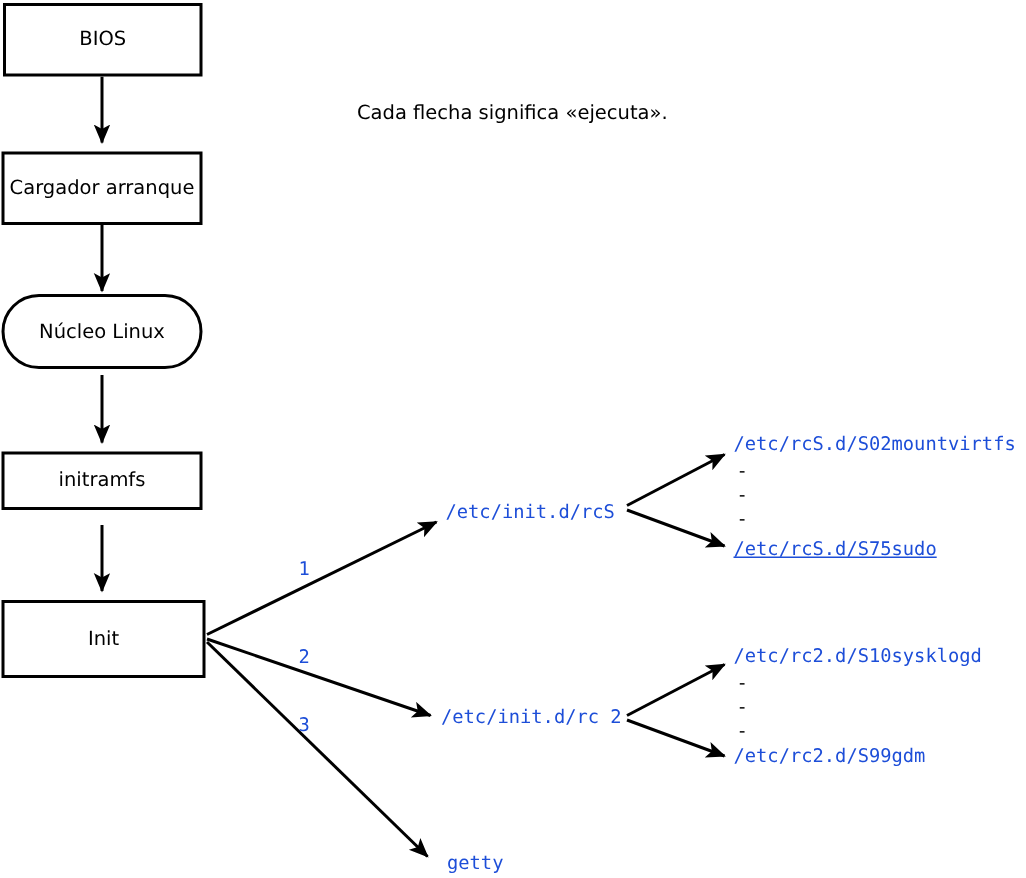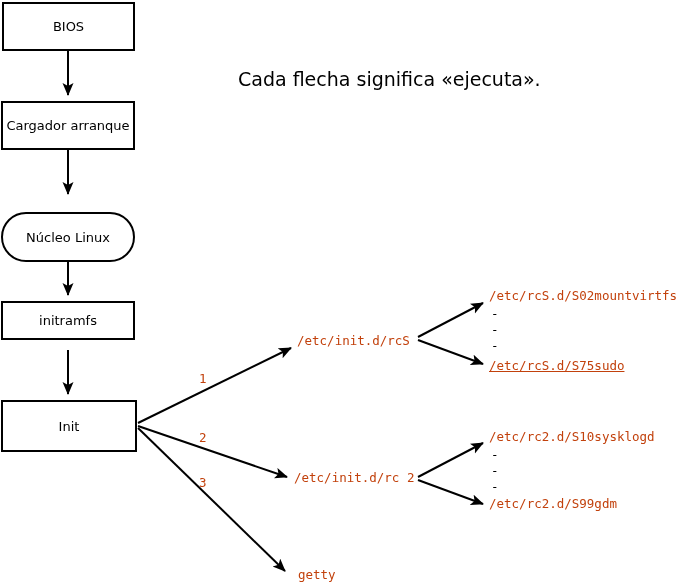--- a/index.html
+++ b/index.html
@@ -24,46 +24,46 @@
     align-items: center;
     justify-content: center;
     font-size: 13px;
     color: #000000;
     box-sizing: border-box;
     text-align: center;
     white-space: nowrap;
   }
   #box-bios      { left: 2px;  top: 2px;   width: 133px; height: 49px; justify-content: center; }
   #box-cargador  { left: 1px;  top: 101px; width: 134px; height: 49px; }
-  #box-nucleo    { left: 1px;  top: 212px; width: 134px; height: 50px; border-radius: 25px; }
+  #box-nucleo    { left: 1px;  top: 196px; width: 134px; height: 50px; border-radius: 25px; }
   #box-initramfs { left: 1px;  top: 301px; width: 134px; height: 39px; }
   #box-init      { left: 1px;  top: 400px; width: 136px; height: 52px; }
 
   svg.overlay {
     position: absolute;
     left: 0; top: 0;
     width: 684px;
     height: 585px;
     pointer-events: none;
   }
 
   .mono {
     position: absolute;
     font-family: "DejaVu Sans Mono", "Liberation Mono", monospace;
     font-size: 12.5px;
     line-height: 15px;
     white-space: pre;
-    color: #c2410c;
+    color: #1d4ed8;
     text-align: center;
   }
   .note {
     position: absolute;
     left: 238px;
     top: 68px;
-    font-size: 19px;
+    font-size: 13px;
     color: #000000;
     white-space: nowrap;
   }
   .dashes {
     position: absolute;
     font-family: "DejaVu Sans Mono", "Liberation Mono", monospace;
     font-size: 12.5px;
     color: #000000;
   }
   .dashes span {

